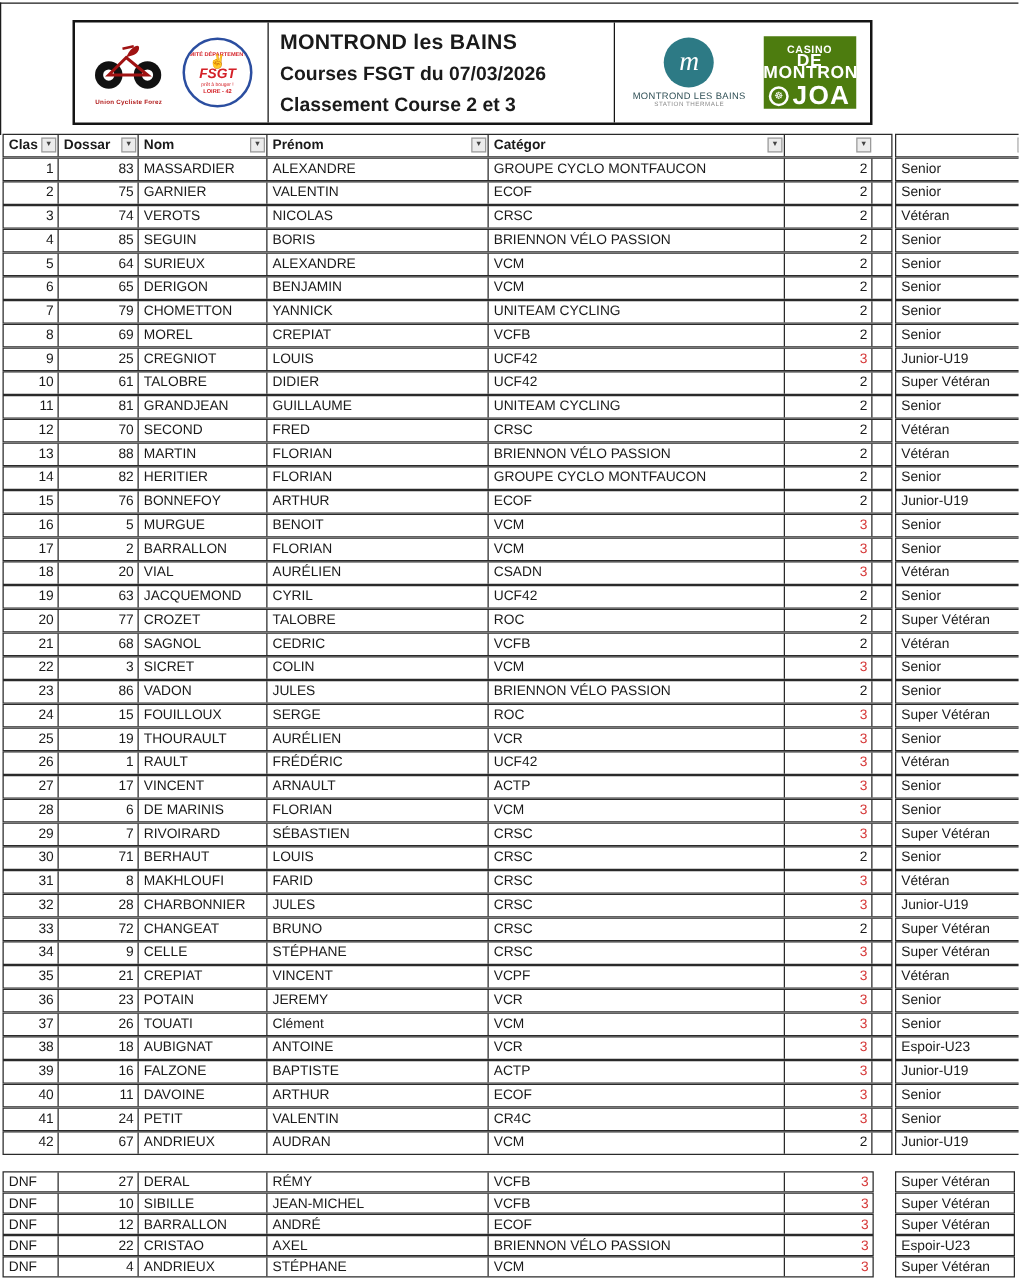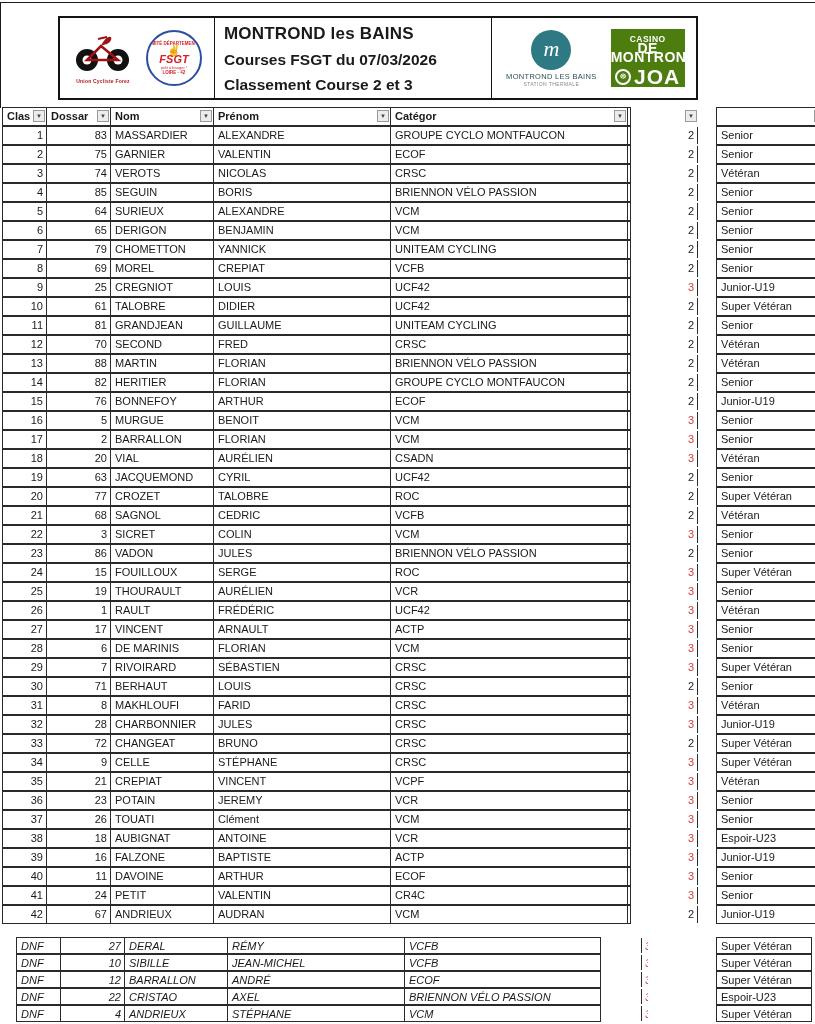--- a/index.html
+++ b/index.html
@@ -56,23 +56,23 @@
   .cell { font-size:11px; line-height:16px; padding:0 3px; border-right:1px solid #2a2a2a;
           overflow:hidden; white-space:nowrap; position:relative; }
   .cell:last-child { border-right:none; }
   .cell.ra { text-align:right; }
   .cell.la { text-align:left; padding-left:4px; }
   .cell.hdr { font-weight:bold; padding-right:14px; }
   .cell.red { color:#d63a3a; }
   .dd { position:absolute; right:1px; top:2px; width:12px; height:12px; background:#ececec;
         border:1px solid #9a9a9a; font-size:6px; line-height:10px; color:#444; text-align:center; cursor:pointer; }
   .dd-only { position:relative; }
-  #main-table { left:2px; top:107px; width:629px; }
+  #main-table { left:2px; top:107px; width:712px; }
   #side-col   { left:716px; top:107px; width:112px; }
-  #dnf-table  { left:16px; top:937px; width:585px;font-style:italic; }
+  #dnf-table  { left:2px; top:937px; width:697px; }
   #dnf-side   { left:716px; top:937px; width:96px; }
 </style>
 </head>
 <body>
 
 <div class="page">
   <div class="top-line"></div>
   <div class="left-line"></div>
 
   <div class="banner">

